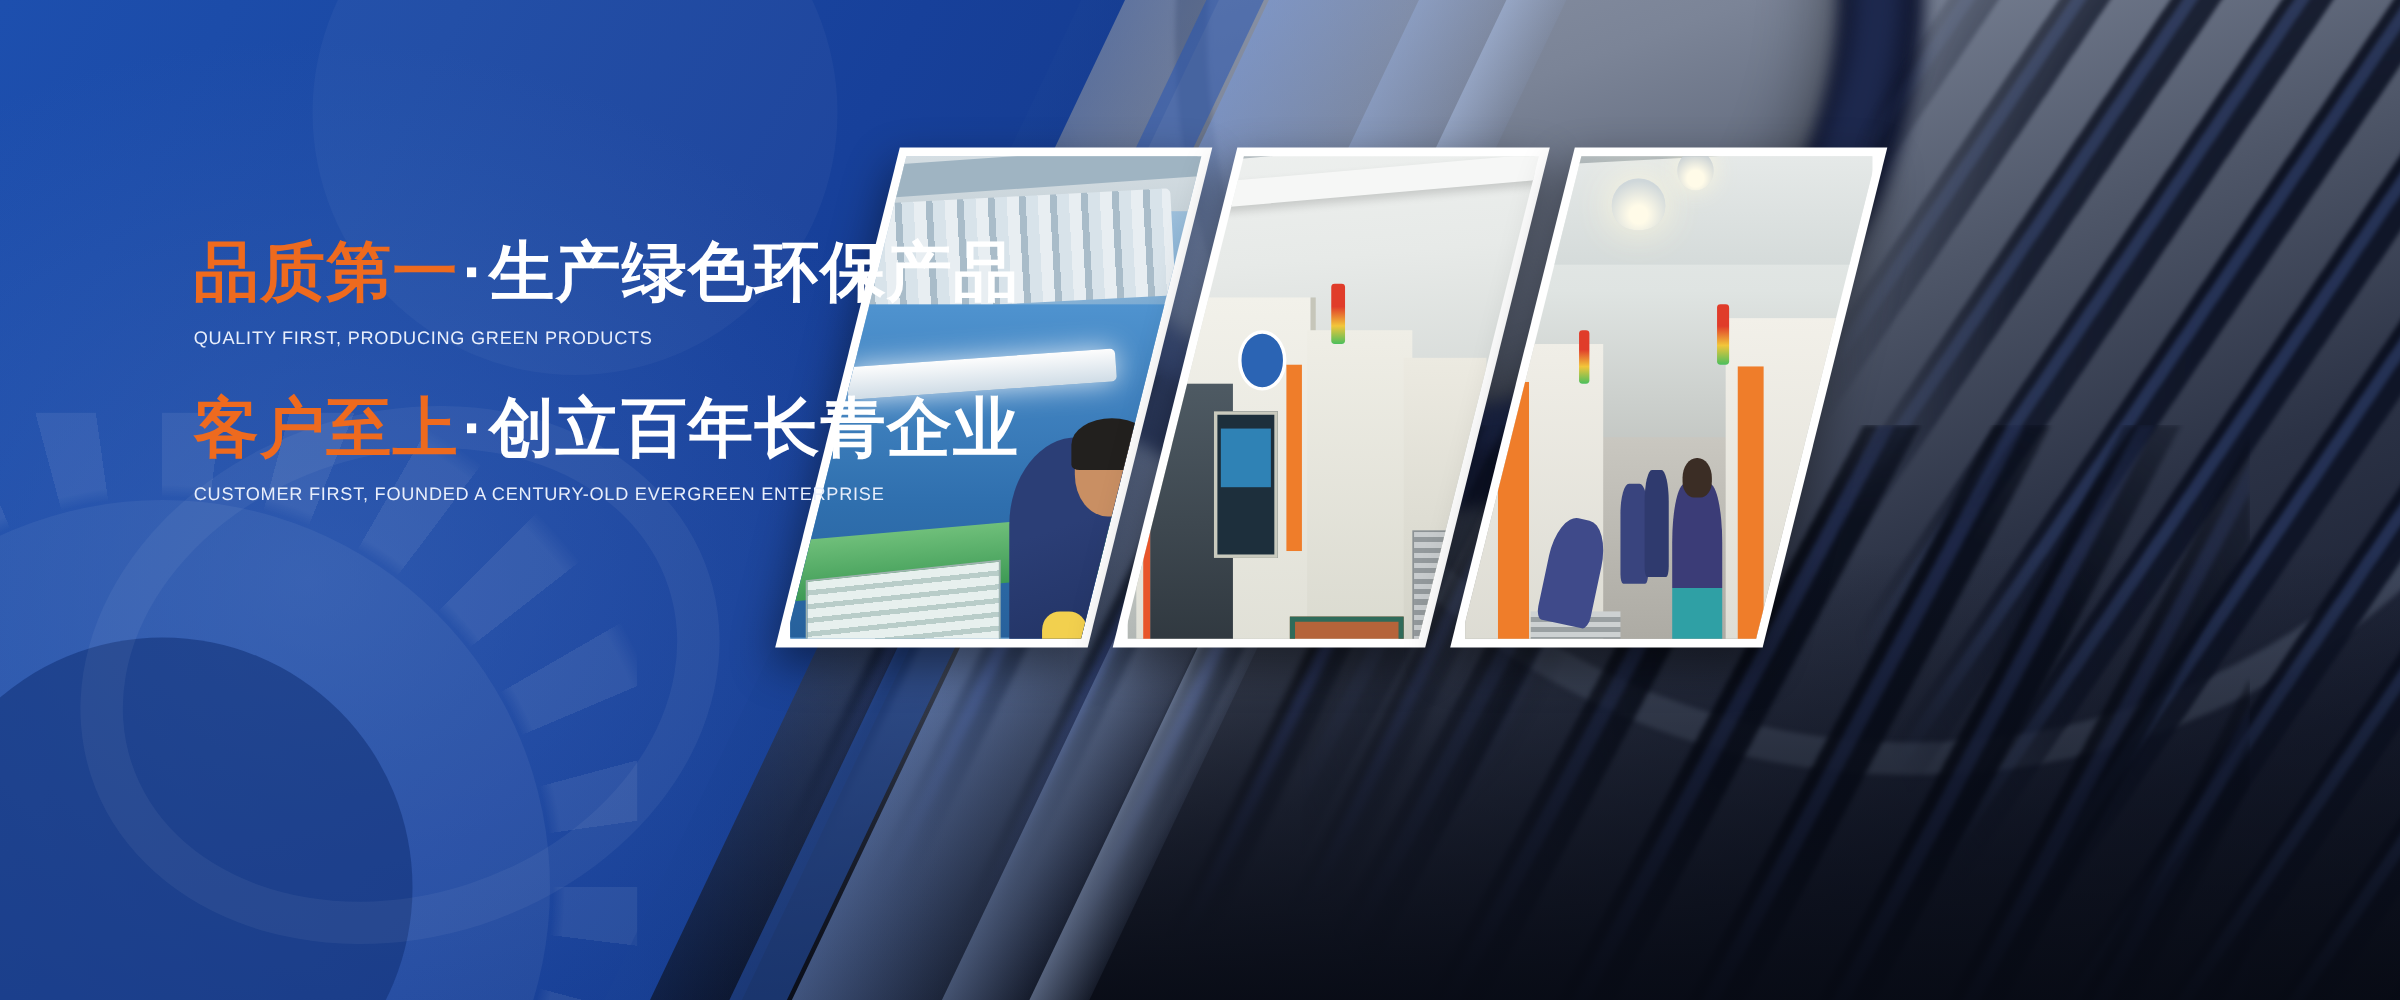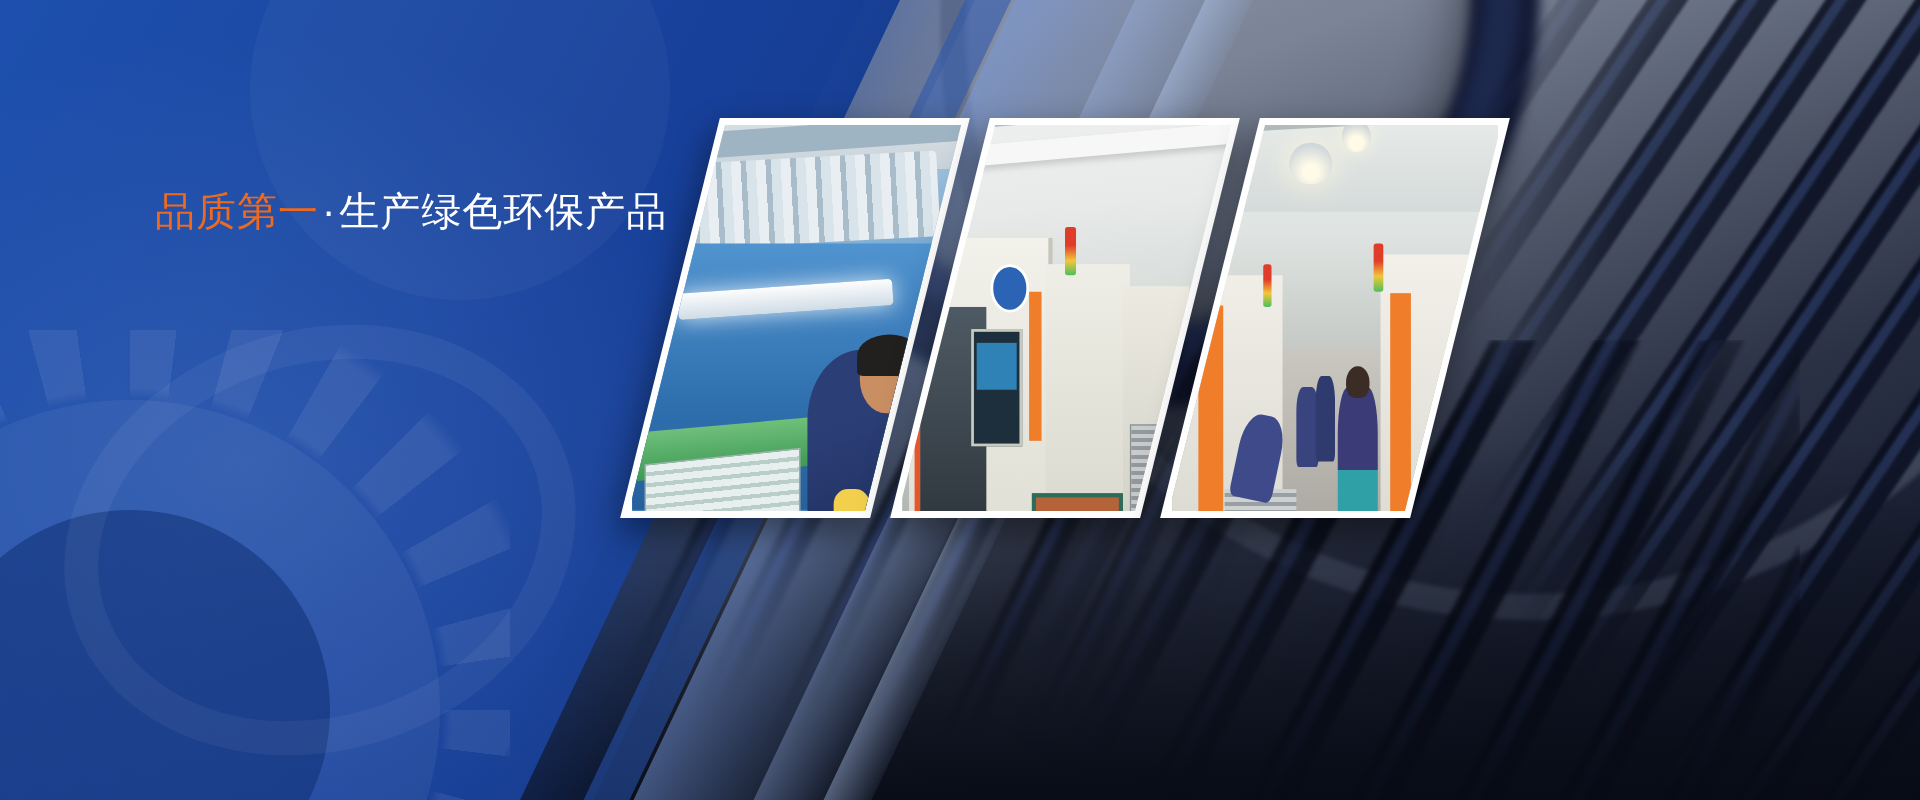--- a/index.html
+++ b/index.html
@@ -230,21 +230,21 @@
     background:#2f3a6e; border-radius:30% 30% 10% 10%; }
   .s3 .sl{ position:absolute; left:62%; top:36%; width:3%; height:9%;
     background:linear-gradient(180deg,#e03c2a 36%,#f2c63a 68%,#4bbf5c 100%); border-radius:2px; }
   .s3 .sl2{ position:absolute; left:28%; top:40%; width:2.6%; height:8%;
     background:linear-gradient(180deg,#e03c2a 36%,#f2c63a 68%,#4bbf5c 100%); border-radius:2px; }
   .s3 .cart3{ position:absolute; left:16%; bottom:2%; width:22%; height:16%;
     background:repeating-linear-gradient(180deg,#cdd1d2 0 3px,#9aa0a2 3px 6px); }
 
   
   .copy{ position:absolute; left:155px; top:190px; width:640px; }
-  .head-line{ font-size:40px; font-weight:400; line-height:1.08; letter-spacing:1px; white-space:nowrap; }
+  .head-line{ font-size:52px; font-weight:700; line-height:1.08; letter-spacing:1px; white-space:nowrap; }
   .head-line .hl-orange{ color:#ee6a1e; }
   .head-line .hl-dot{ color:#ffffff; padding:0 3px; }
   .head-line .hl-white{ color:#ffffff; }
   .sub-line{
     font-size:14.5px; color:#e8eefb; letter-spacing:.6px; font-weight:400;
     margin-top:17px; white-space:nowrap;
   }
   .gap{ height:36px; }
 
   .cta{
@@ -354,20 +354,25 @@
       </div>
     </div>
 
   </div>
 
   <div class="copy">
 
     <div class="head-line">
       <span class="hl-orange">品质第一</span><span class="hl-dot">·</span><span class="hl-white">生产绿色环保产品</span>
     </div>
+    <div class="sub-line">QUALITY FIRST, PRODUCING GREEN PRODUCTS</div>
 
     <div class="gap"></div>
 
+    <div class="head-line">
+      <span class="hl-orange">客户至上</span><span class="hl-dot">·</span><span class="hl-white">创立百年长青企业</span>
+    </div>
+    <div class="sub-line">CUSTOMER FIRST, FOUNDED A CENTURY-OLD EVERGREEN ENTERPRISE</div>
 
 
   </div>
 
 </div>
 
 </body></html>

